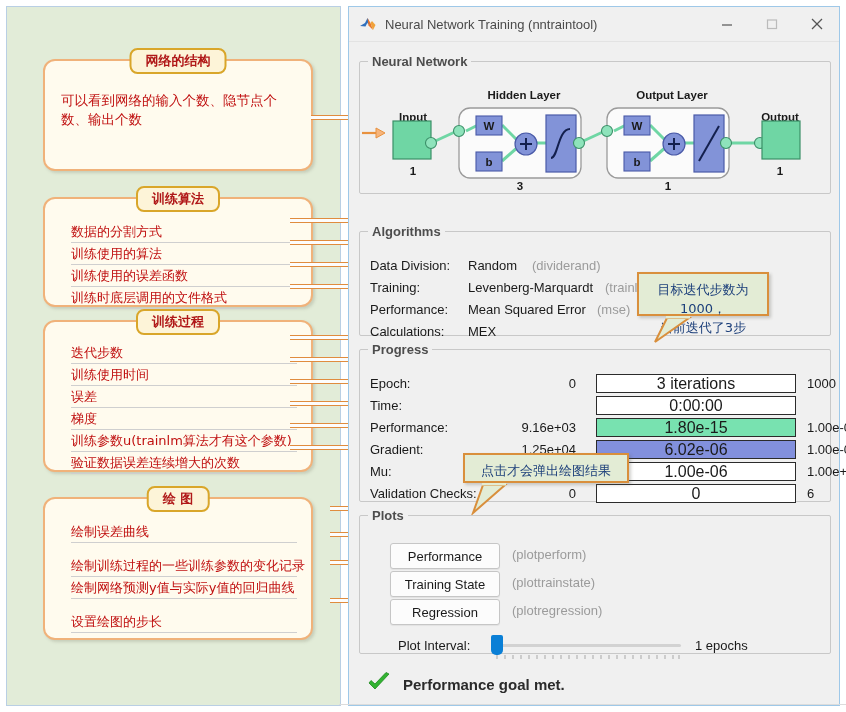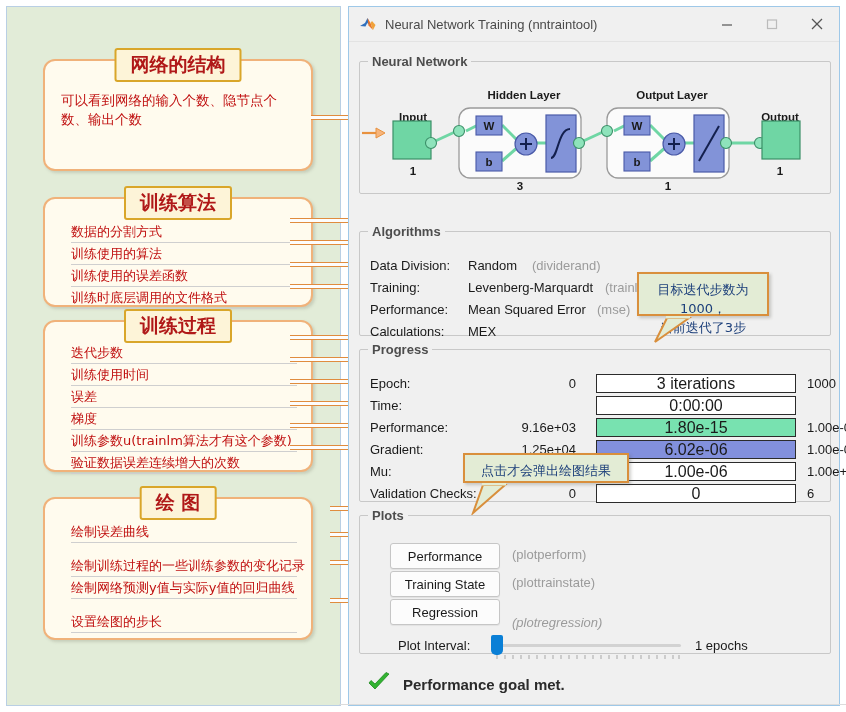--- a/index.html
+++ b/index.html
@@ -16,22 +16,22 @@
     position:absolute;left:6px;top:6px;width:335px;height:700px;
     background:#e2ecd8;border:1px solid #b9cfe4;box-sizing:border-box;
   }
   .note-card{
     position:absolute;background:#fffbee;border:2px solid #f0b27a;
     border-radius:12px;box-shadow:2px 2px 3px rgba(120,120,100,.25);
     box-sizing:border-box;
   }
   .note-title{
     position:absolute;top:-13px;left:50%;transform:translateX(-50%);
-    background:#fdf4d8;border:2px solid #d9a62a;border-radius:3px;
-    color:#b01818;font-weight:bold;font-size:19px;
+    background:#fdf4d8;border:2px solid #d9a62a;border-radius:8px;
+    color:#b01818;font-weight:bold;font-size:13px;
     padding:2px 14px;white-space:nowrap;
     font-family:"DejaVu Sans","Liberation Sans",sans-serif;
   }
   .note-body{
     position:absolute;left:16px;right:14px;top:24px;
     color:#c01010;font-size:13.5px;line-height:19px;
     font-family:"DejaVu Sans","Liberation Sans",sans-serif;
   }
   .note-line{
     color:#c01010;font-size:13px;line-height:17px;
@@ -421,21 +421,21 @@
       <fieldset class="grp" style="left:10px;top:466px;width:472px;height:146px;">
         <legend>Plots</legend>
 
         <div class="plot-btn" style="left:30px;top:20px;">Performance</div>
         <span class="plot-fn" style="left:152px;top:24px;">(plotperform)</span>
 
         <div class="plot-btn" style="left:30px;top:48px;">Training State</div>
         <span class="plot-fn" style="left:152px;top:52px;">(plottrainstate)</span>
 
         <div class="plot-btn" style="left:30px;top:76px;">Regression</div>
-        <span class="plot-fn" style="left:152px;top:92px;font-style:italic;">(plotregression)</span>
+        <span class="plot-fn" style="left:152px;top:80px;">(plotregression)</span>
 
         <span class="plot-int-label" style="left:38px;top:115px;">Plot Interval:</span>
         <div class="slider-track" style="left:135px;top:121px;width:186px;"></div>
         <div class="slider-thumb" style="left:131px;top:112px;"></div>
         <div class="slider-ticks" style="left:135px;top:127px;width:186px;">
           <svg width="186" height="9">
             <g stroke="#a8a8a8" stroke-width="1">
               <line x1="2" y1="0" x2="2" y2="8"></line>
                 <line x1="10" y1="0" x2="10" y2="5"></line>
                 <line x1="18" y1="0" x2="18" y2="5"></line>

